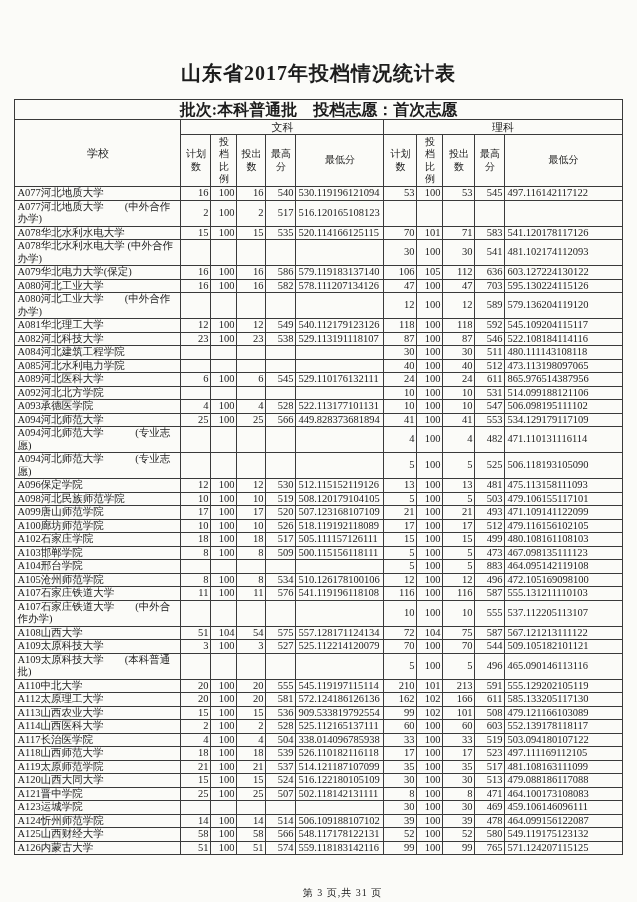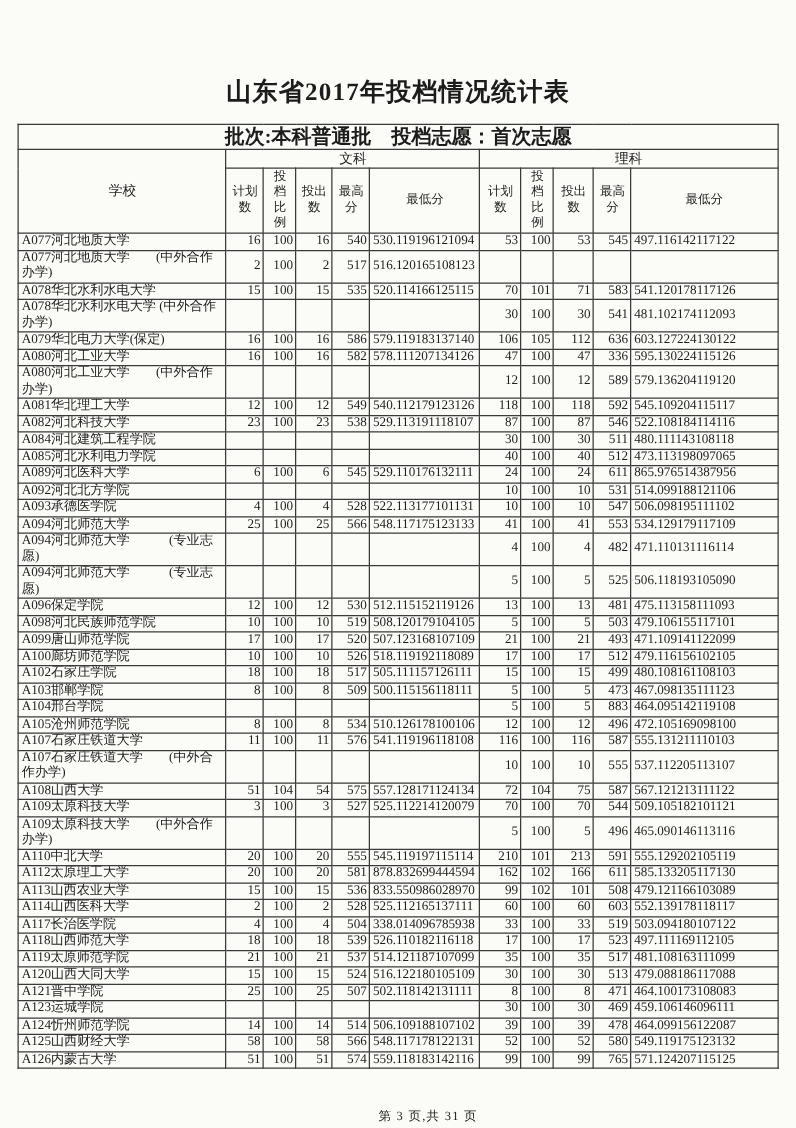--- a/index.html
+++ b/index.html
@@ -168,21 +168,21 @@
         <tr>
           <td class="school">A080河北工业大学</td>
           <td class="num">16</td>
           <td class="ratio">100</td>
           <td class="num">16</td>
           <td class="num">582</td>
           <td class="min">578.111207134126</td>
           <td class="num">47</td>
           <td class="ratio">100</td>
           <td class="num">47</td>
-          <td class="num">336</td>
+          <td class="num">703</td>
           <td class="min">595.130224115126</td>
         </tr>
         <tr>
           <td class="school">A080河北工业大学　　(中外合作办学)</td>
           <td class="num"></td>
           <td class="ratio"></td>
           <td class="num"></td>
           <td class="num"></td>
           <td class="min"></td>
           <td class="num">12</td>
@@ -281,21 +281,21 @@
           <td class="num">10</td>
           <td class="num">547</td>
           <td class="min">506.098195111102</td>
         </tr>
         <tr>
           <td class="school">A094河北师范大学</td>
           <td class="num">25</td>
           <td class="ratio">100</td>
           <td class="num">25</td>
           <td class="num">566</td>
-          <td class="min">548.117175123133</td>
+          <td class="min">449.828373681894</td>
           <td class="num">41</td>
           <td class="ratio">100</td>
           <td class="num">41</td>
           <td class="num">553</td>
           <td class="min">534.129179117109</td>
         </tr>
         <tr>
           <td class="school">A094河北师范大学　　　(专业志愿)</td>
           <td class="num"></td>
           <td class="ratio"></td>
@@ -471,21 +471,21 @@
           <td class="num">3</td>
           <td class="num">527</td>
           <td class="min">525.112214120079</td>
           <td class="num">70</td>
           <td class="ratio">100</td>
           <td class="num">70</td>
           <td class="num">544</td>
           <td class="min">509.105182101121</td>
         </tr>
         <tr>
-          <td class="school">A109太原科技大学　　(中外合作办学)</td>
+          <td class="school">A109太原科技大学　　(本科普通批)</td>
           <td class="num"></td>
           <td class="ratio"></td>
           <td class="num"></td>
           <td class="num"></td>
           <td class="min"></td>
           <td class="num">5</td>
           <td class="ratio">100</td>
           <td class="num">5</td>
           <td class="num">496</td>
           <td class="min">465.090146113116</td>
@@ -502,34 +502,34 @@
           <td class="num">213</td>
           <td class="num">591</td>
           <td class="min">555.129202105119</td>
         </tr>
         <tr>
           <td class="school">A112太原理工大学</td>
           <td class="num">20</td>
           <td class="ratio">100</td>
           <td class="num">20</td>
           <td class="num">581</td>
-          <td class="min">878.832699444594</td>
+          <td class="min">572.124186126136</td>
           <td class="num">162</td>
           <td class="ratio">102</td>
           <td class="num">166</td>
           <td class="num">611</td>
           <td class="min">585.133205117130</td>
         </tr>
         <tr>
           <td class="school">A113山西农业大学</td>
           <td class="num">15</td>
           <td class="ratio">100</td>
           <td class="num">15</td>
           <td class="num">536</td>
-          <td class="min">833.550986028970</td>
+          <td class="min">909.533819792554</td>
           <td class="num">99</td>
           <td class="ratio">102</td>
           <td class="num">101</td>
           <td class="num">508</td>
           <td class="min">479.121166103089</td>
         </tr>
         <tr>
           <td class="school">A114山西医科大学</td>
           <td class="num">2</td>
           <td class="ratio">100</td>

